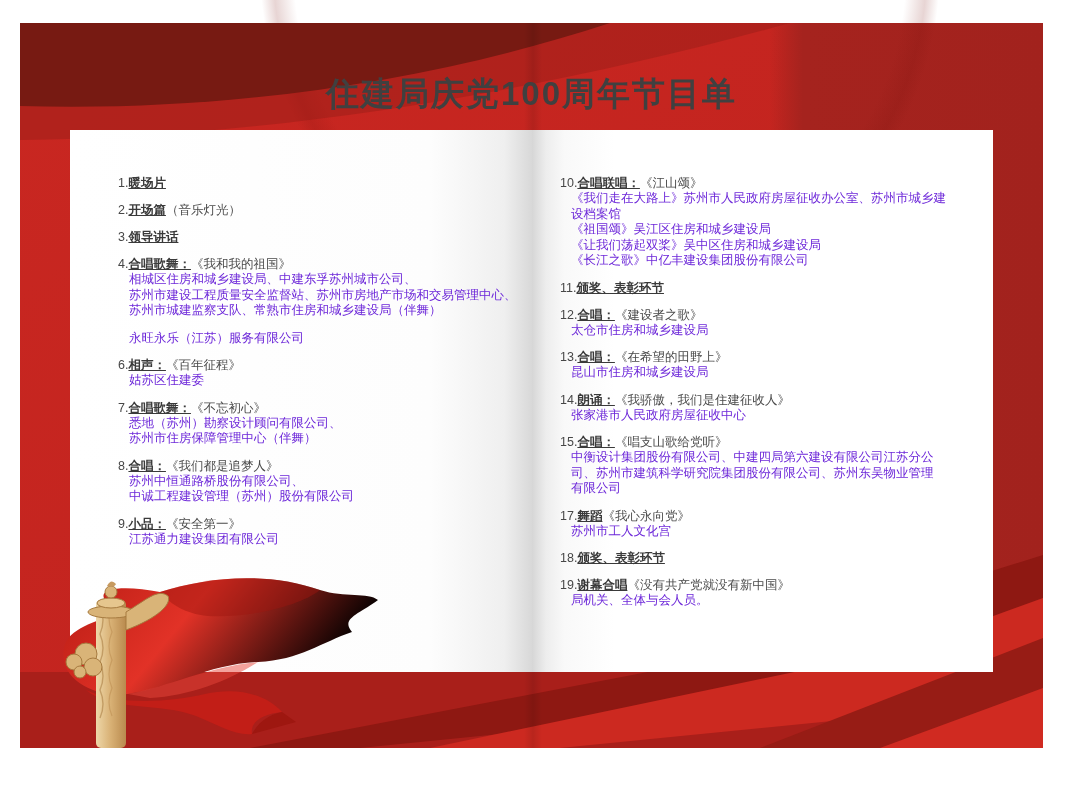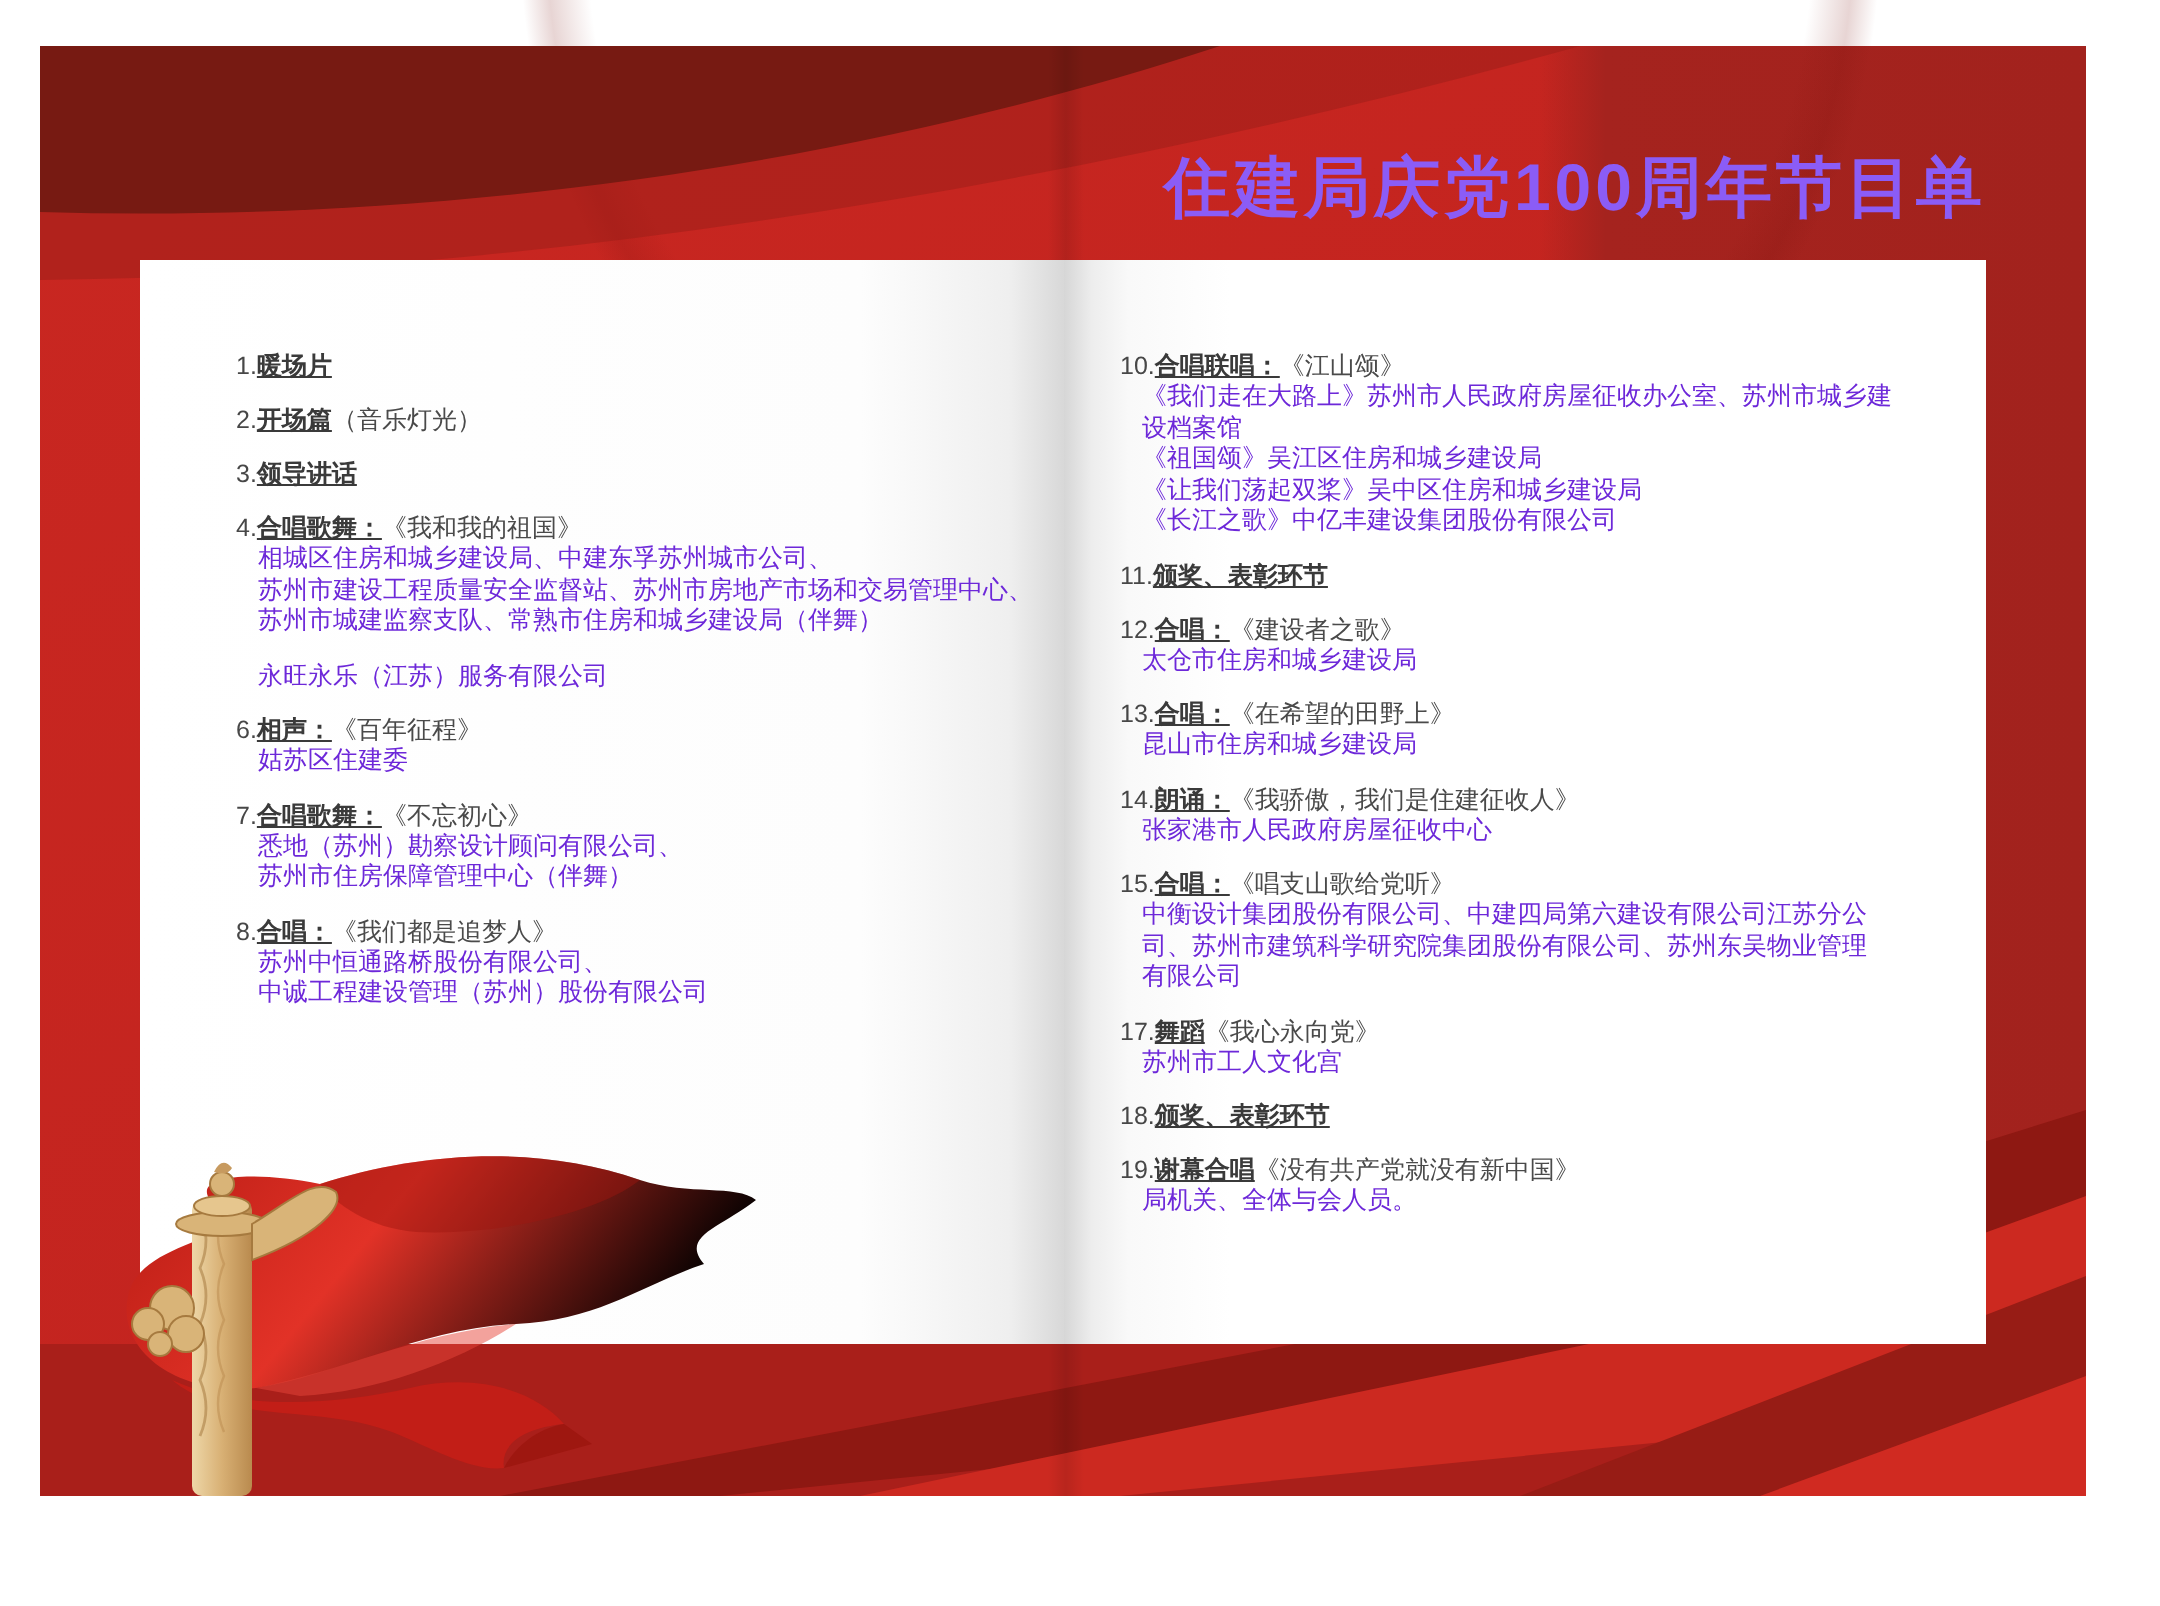--- a/index.html
+++ b/index.html
@@ -6,21 +6,21 @@
   #canvas{
     position:relative;width:1080px;height:803px;overflow:hidden;
     background:#ffffff;
     font-family:"Liberation Sans","DejaVu Sans",sans-serif;
   }
   
   #backdrop-svg{position:absolute;left:0;top:0;width:1080px;height:803px;}
   
   .main-title{
     position:absolute;left:70px;top:72px;width:923px;
-    text-align:right;color:#8b5cf6;font-size:33px;font-weight:700;
+    text-align:center;color:#404040;font-size:33px;font-weight:700;
     letter-spacing:2px;white-space:nowrap;
   }
   
   .page{position:absolute;top:130px;height:542px;}
   .page.left{
     left:70px;width:462px;
     background:linear-gradient(90deg,#ffffff 0%,#fdfdfd 78%,#efefef 94%,#d8d8d8 100%);
   }
   .page.right{
     left:532px;width:461px;
@@ -178,20 +178,24 @@
       <div class="item">
         <div class="head"><span class="num">7.</span><span class="label">合唱歌舞：</span><span class="rest">《不忘初心》</span></div>
         <div class="detail">悉地（苏州）勘察设计顾问有限公司、</div>
         <div class="detail">苏州市住房保障管理中心（伴舞）</div>
       </div>
       <div class="item">
         <div class="head"><span class="num">8.</span><span class="label">合唱：</span><span class="rest">《我们都是追梦人》</span></div>
         <div class="detail">苏州中恒通路桥股份有限公司、</div>
         <div class="detail">中诚工程建设管理（苏州）股份有限公司</div>
       </div>
+      <div class="item">
+        <div class="head"><span class="num">9.</span><span class="label">小品：</span><span class="rest">《安全第一》</span></div>
+        <div class="detail">江苏通力建设集团有限公司</div>
+      </div>
     </div>
   <div class="col" id="col-right">
       <div class="item">
         <div class="head"><span class="num">10.</span><span class="label">合唱联唱：</span><span class="rest">《江山颂》</span></div>
         <div class="detail">《我们走在大路上》苏州市人民政府房屋征收办公室、苏州市城乡建</div>
         <div class="detail">设档案馆</div>
         <div class="detail">《祖国颂》吴江区住房和城乡建设局</div>
         <div class="detail">《让我们荡起双桨》吴中区住房和城乡建设局</div>
         <div class="detail">《长江之歌》中亿丰建设集团股份有限公司</div>
       </div>

